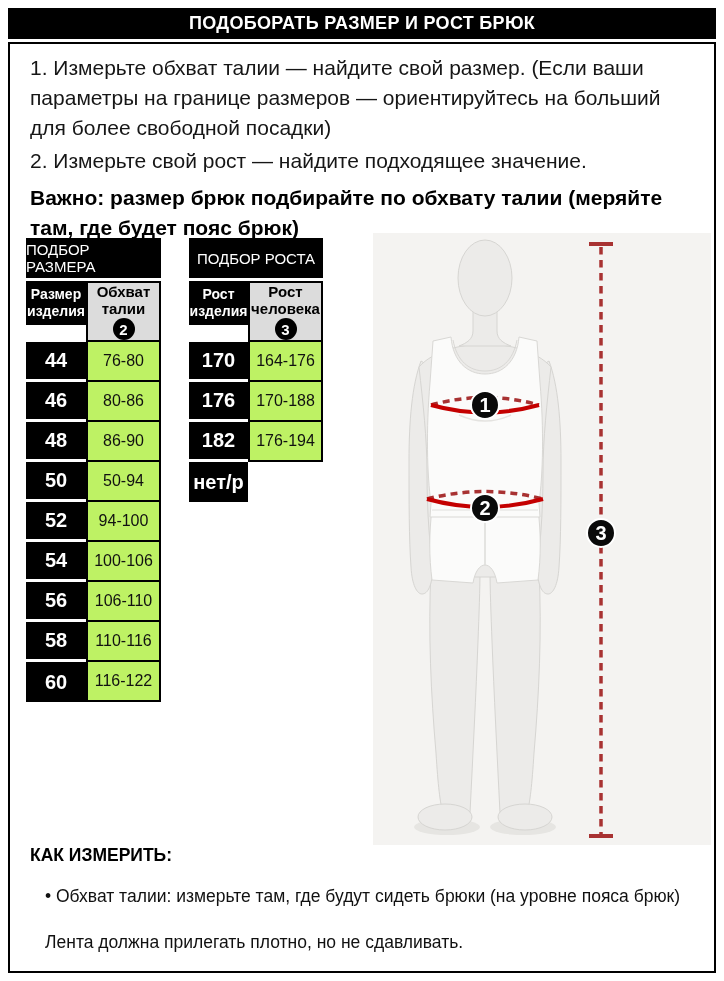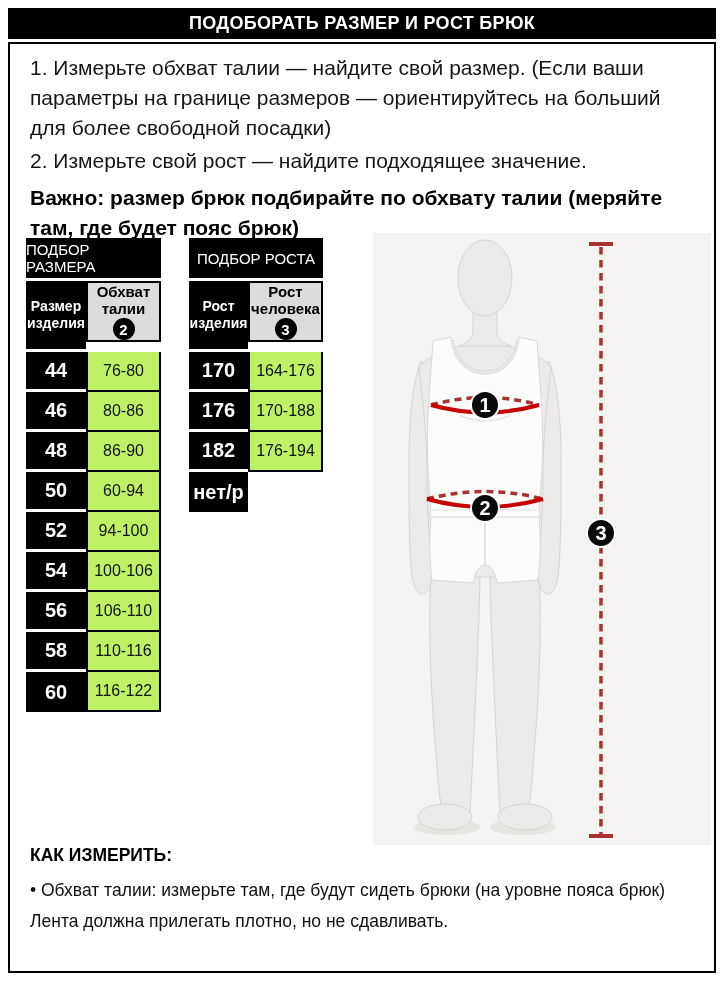--- a/index.html
+++ b/index.html
@@ -22,21 +22,21 @@
   .intro .imp { margin-top:7px; font-weight:bold; color:#000; }
 
   .tbl { position:absolute; display:grid; }
   #size-table   { left:26px;  top:238px; grid-template-columns:60px 75px; }
   #height-table { left:189px; top:238px; grid-template-columns:59px 75px; }
   .tbl .title {
     grid-column:1 / 3; height:40px; margin-bottom:3px; background:#000; color:#fff;
     font-weight:normal; font-size:15px; display:flex; align-items:center; justify-content:center;
   }
   .tbl .hdr-l {
-    height:68px; margin-bottom:3px; background:#000; color:#fff; font-weight:bold;
+    height:44px; margin-bottom:3px; background:#000; color:#fff; font-weight:bold;
     font-size:14px; line-height:17px; display:flex; align-items:center; justify-content:center;
     text-align:center; padding:0 5px; box-sizing:border-box;
   }
   .tbl .hdr-r {
     height:61px; background:#dcdcdc; border:2px solid #000; box-sizing:border-box;
     display:flex; flex-direction:column; align-items:center; justify-content:center;
     font-weight:bold; font-size:15px; line-height:17px; text-align:center; color:#000;
   }
   .badge {
     width:22px; height:22px; border-radius:50%; background:#000; color:#fff;
@@ -46,21 +46,21 @@
   .cell { box-sizing:border-box; display:flex; align-items:center; justify-content:center; }
   .cell.black { height:37px; margin-bottom:3px; background:#000; color:#fff; font-weight:bold; font-size:20px; }
   .cell.black.last { height:40px; margin-bottom:0; }
   .cell.white { height:40px; background:#bef264; border:2px solid #000; border-top:none; font-size:16px; color:#111; }
 
   .figure-panel { position:absolute; left:373px; top:233px; width:338px; height:612px; }
   .figure-panel svg { display:block; }
 
   .howto { position:absolute; left:30px; top:845px; width:672px; color:#111; }
   .howto .t { margin:0 0 9px 0; font-weight:bold; font-size:17.5px; color:#000; }
-  .howto p.line { margin:0; font-size:17.5px; line-height:31px; }
+  .howto p.line { margin:15px; font-size:17.5px; line-height:31px; }
 </style>
 </head>
 <body>
 
 <div class="header-bar">ПОДОБОРАТЬ РАЗМЕР И РОСТ БРЮК</div>
 <div class="frame"></div>
 
 <div class="intro">
   <p class="step1">1. Измерьте обхват талии — найдите свой размер. (Если ваши параметры на границе размеров — ориентируйтесь на больший для более свободной посадки)</p>
   <p class="step2">2. Измерьте свой рост — найдите подходящее значение.</p>
@@ -74,21 +74,21 @@
     <span>Обхват талии</span>
     <span class="badge">2</span>
   </div>
 <div class="cell black">44</div>
     <div class="cell white">76-80</div>
     <div class="cell black">46</div>
     <div class="cell white">80-86</div>
     <div class="cell black">48</div>
     <div class="cell white">86-90</div>
     <div class="cell black">50</div>
-    <div class="cell white">60-94</div>
+    <div class="cell white">50-94</div>
     <div class="cell black">52</div>
     <div class="cell white">94-100</div>
     <div class="cell black">54</div>
     <div class="cell white">100-106</div>
     <div class="cell black">56</div>
     <div class="cell white">106-110</div>
     <div class="cell black">58</div>
     <div class="cell white">110-116</div>
     <div class="cell black last">60</div>
     <div class="cell white">116-122</div>

